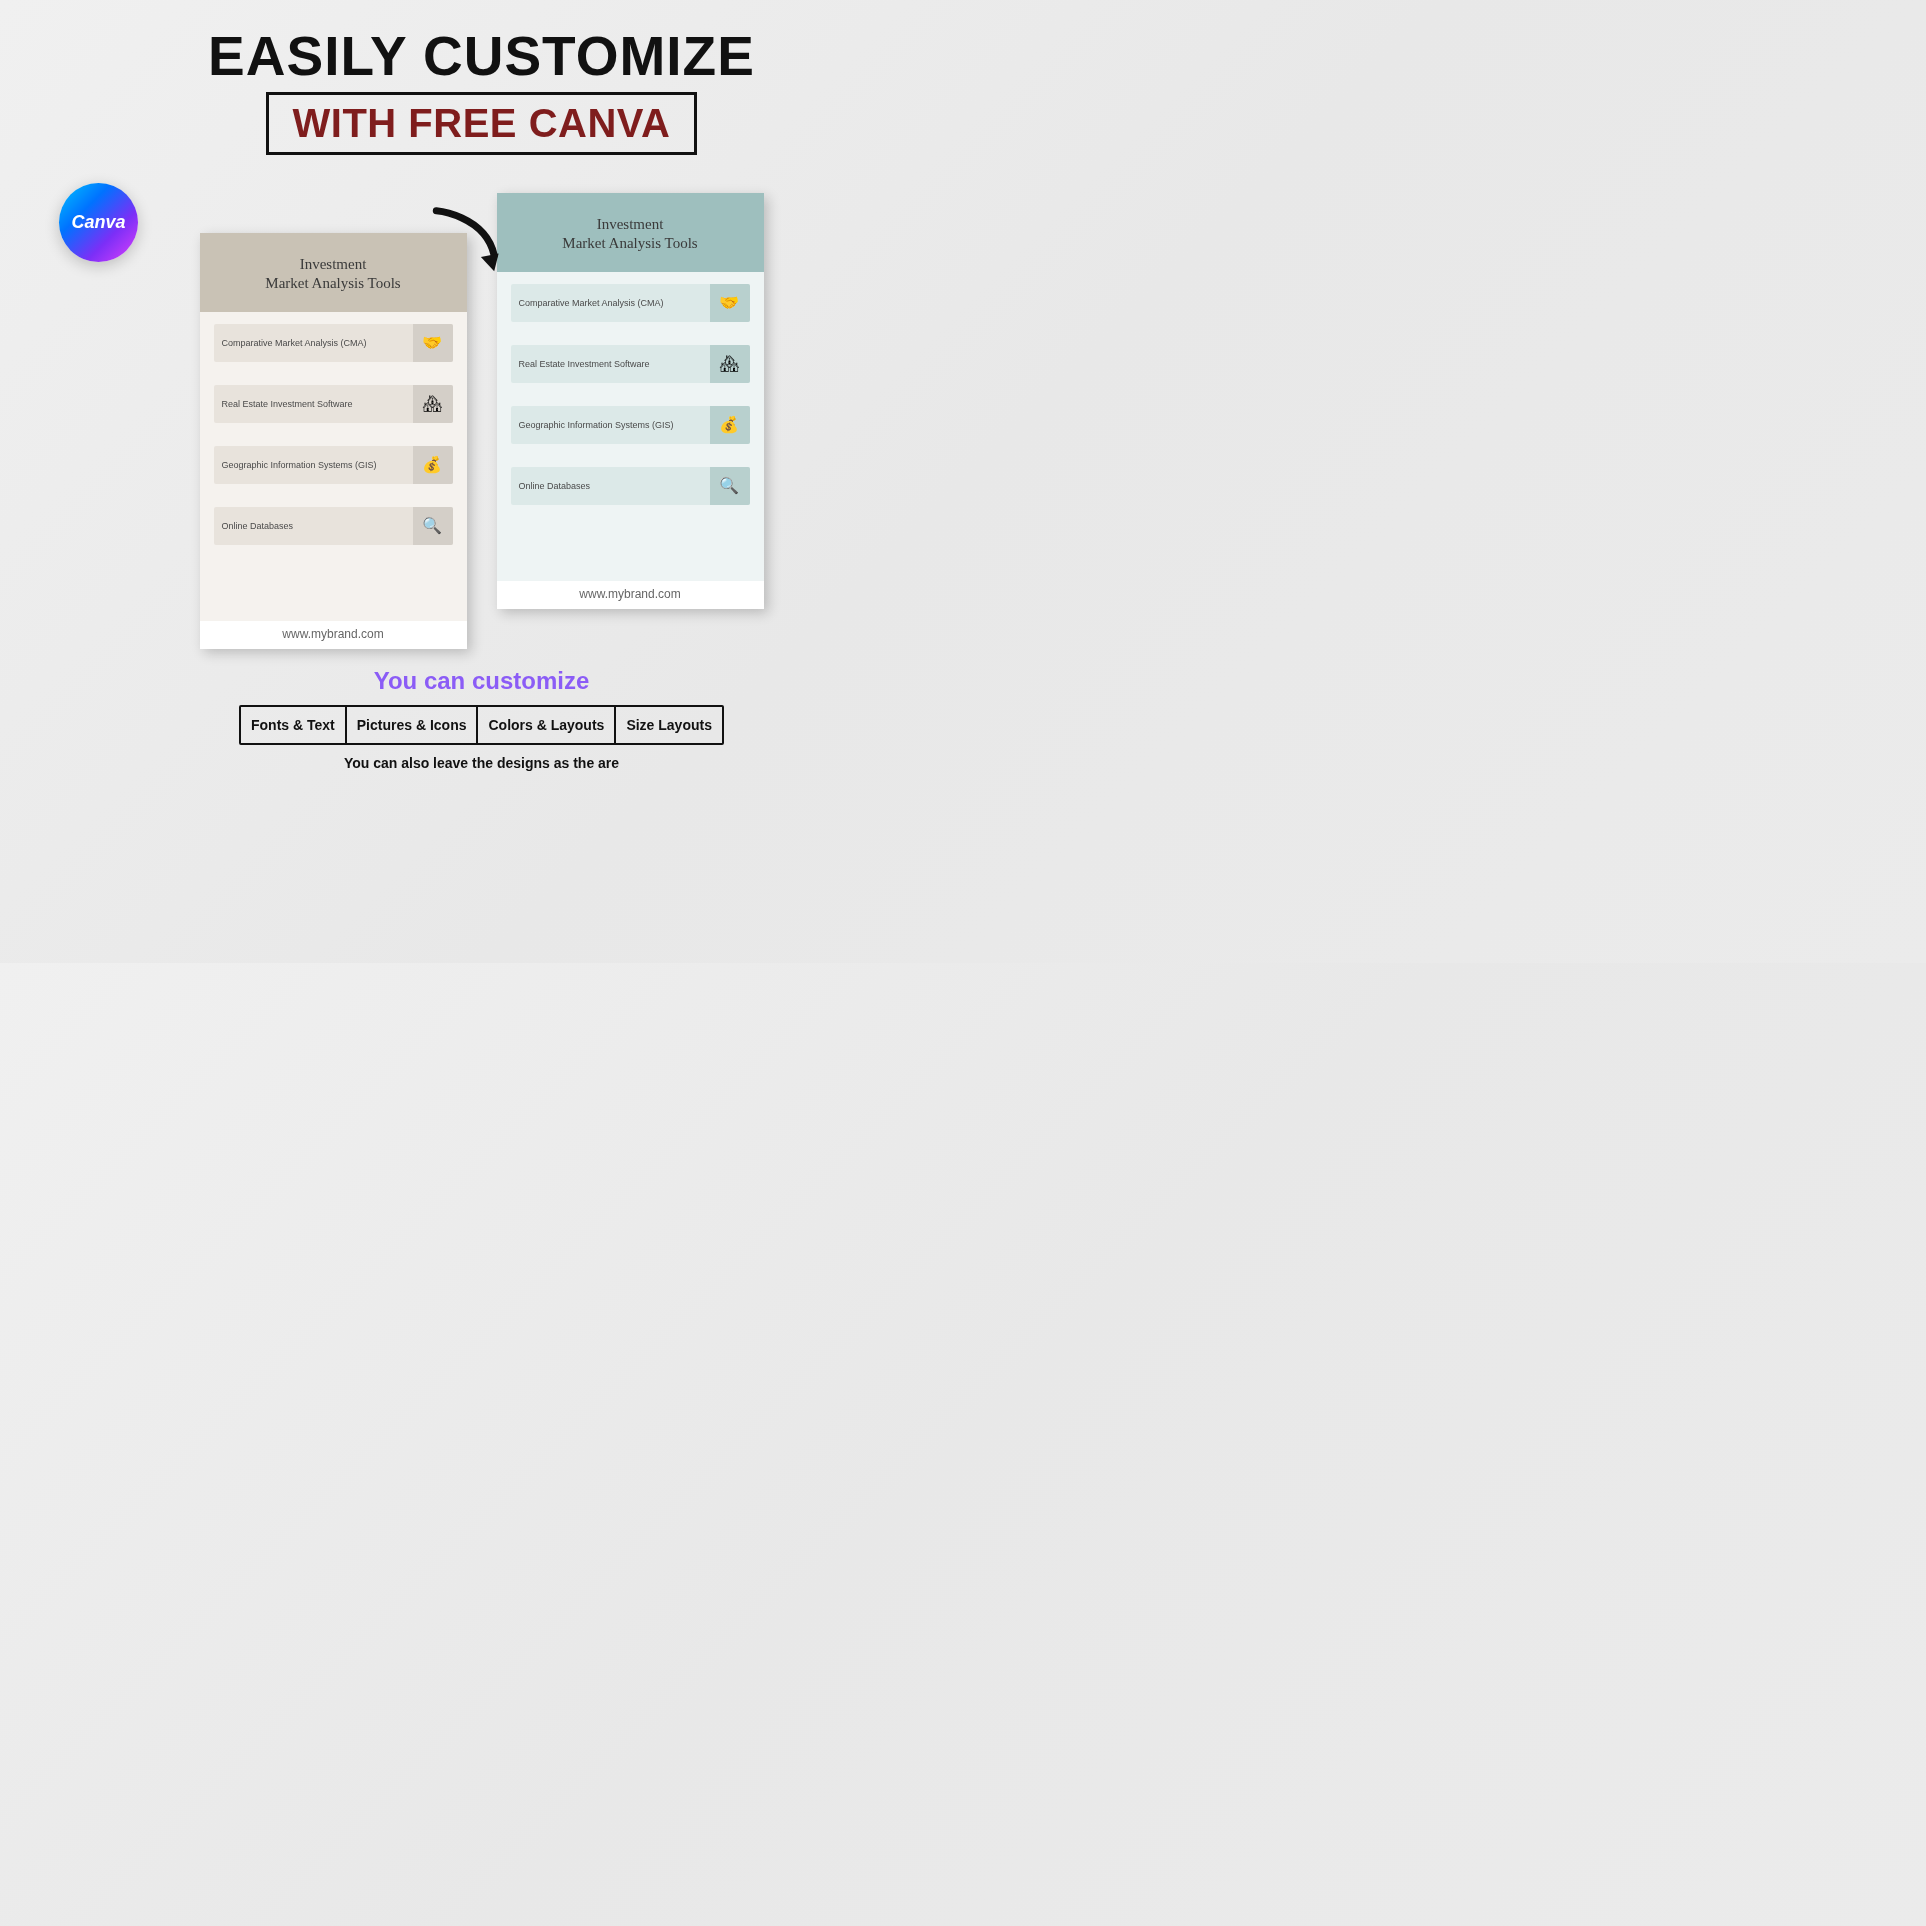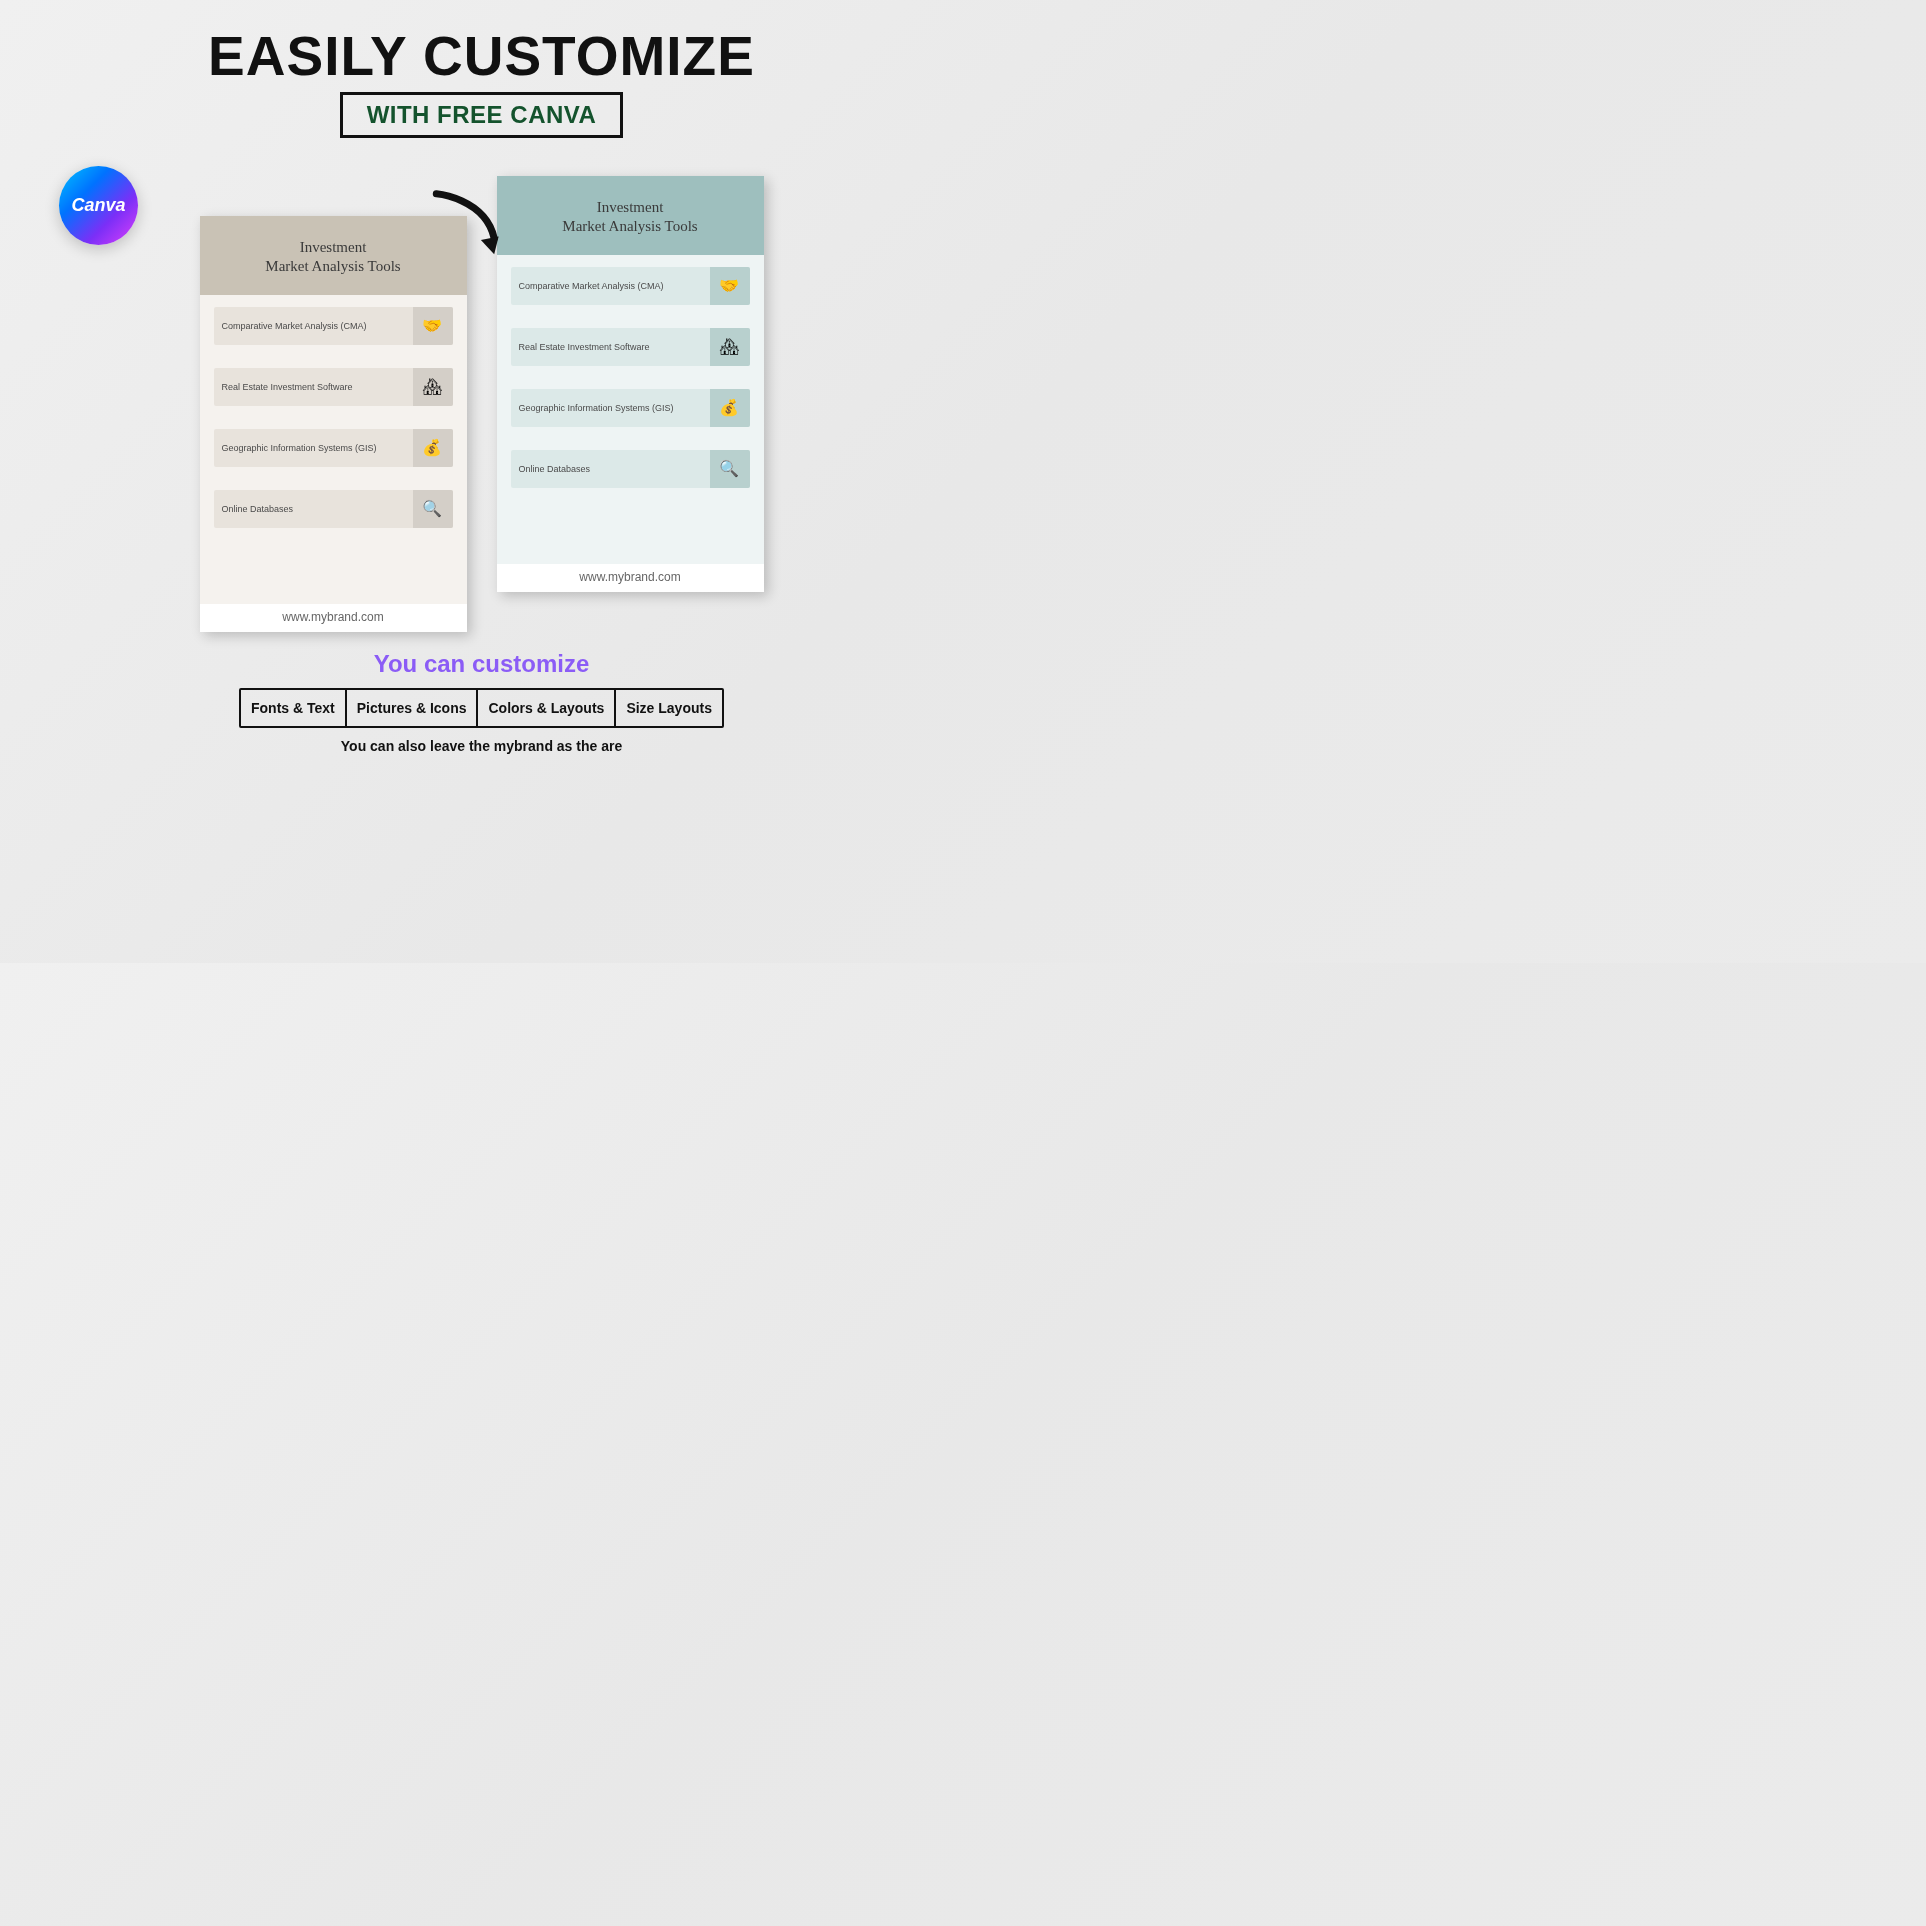--- a/index.html
+++ b/index.html
@@ -27,23 +27,23 @@
       letter-spacing: 1px;
       line-height: 1.05;
     }
     .subtitle-box {
       display: inline-block;
       border: 3px solid #111;
       padding: 6px 24px;
       margin-top: 6px;
     }
     .subtitle-text {
-      font-size: 24px;
+      font-size: 40px;
       font-weight: 900;
-      color: #14532d;
+      color: #7f1d1d;
       letter-spacing: 0.5px;
     }
 
     
     .cards-area {
       display: flex;
       flex-direction: row;
       align-items: flex-start;
       justify-content: center;
       width: 100%;
@@ -288,15 +288,15 @@
 </div>
 
 <div class="bottom-section">
   <div class="customize-title">You can customize</div>
   <div class="options-box">
     <div class="option-item">Fonts &amp; Text</div>
     <div class="option-item">Pictures &amp; Icons</div>
     <div class="option-item">Colors &amp; Layouts</div>
     <div class="option-item">Size Layouts</div>
   </div>
-  <div class="footer-note">You can also leave the mybrand as the are</div>
+  <div class="footer-note">You can also leave the designs as the are</div>
 </div>
 
 
 </body></html>

